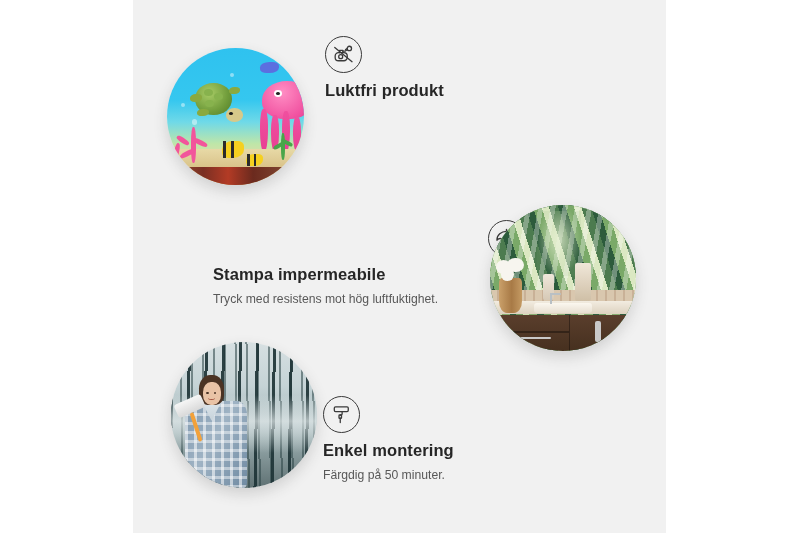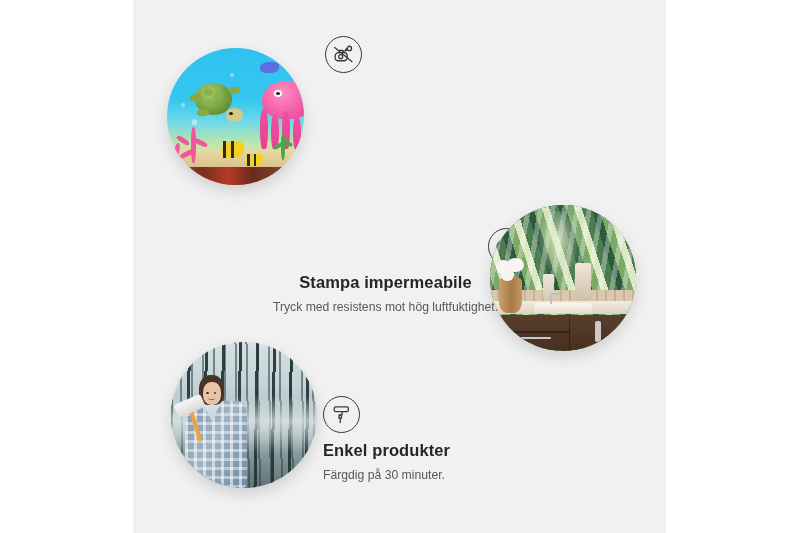--- a/index.html
+++ b/index.html
@@ -139,21 +139,21 @@
   .f-title{
     font-size:16.5px;font-weight:700;color:#262626;line-height:1.2;margin:8px 0 5px;
     letter-spacing:.1px;
   }
   .f-body{font-size:12.2px;color:#585858;line-height:1.48;}
 
   
   #f1{left:192px;top:36px;width:300px;text-align:left;}
   #f1 .ico{margin-left:0;}
   
-  #f2{left:80px;top:228px;width:345px;text-align:center;}
+  #f2{left:80px;top:220px;width:345px;}
   #f2 .ico{margin:0 auto 0 auto;transform:translateX(121px);}
   
   #f3{left:190px;top:396px;width:300px;text-align:left;}
 </style>
 </head>
 <body>
 
 <div class="stage">
   <div class="canvas">
 
@@ -215,20 +215,21 @@
         <svg width="25" height="25" viewBox="0 0 24 24" fill="none" stroke="#3a3a3a" stroke-width="1.25" stroke-linecap="round" stroke-linejoin="round">
           <path d="M7.2 10.2h5.2a3.2 3.2 0 0 1 3.2 3.2v1.4a3.2 3.2 0 0 1-3.2 3.2H7.2A3.2 3.2 0 0 1 4 14.8v-1.4a3.2 3.2 0 0 1 3.2-3.2Z"></path>
           <path d="M8.2 10.2V8.1h3.2v2.1"></path>
           <path d="M11.4 8.7h2.4l2-1.5"></path>
           <circle cx="17.6" cy="6.2" r="2.1"></circle>
           <path d="M13.9 7.2l1.6-.9"></path>
           <circle cx="9.3" cy="14.1" r="1.9"></circle>
           <path d="M3.6 5.3 20.2 18.9"></path>
         </svg>
       </div>
+      <div class="f-title">Luktfri produkt</div>
     </div>
 
     <div class="feature" id="f2">
       <div class="ico">
         <svg width="25" height="25" viewBox="0 0 24 24" fill="none" stroke="#3a3a3a" stroke-width="1.25" stroke-linecap="round" stroke-linejoin="round">
           <path d="M2.8 13.6c0-5 4.1-8.4 9.2-8.4s9.2 3.4 9.2 8.4c0 0-1.6-1.6-3.1-1.6s-3 1.6-3 1.6-1.5-1.6-3.1-1.6-3.1 1.6-3.1 1.6-1.5-1.6-3-1.6-3.1 1.6-3.1 1.6Z"></path>
           <path d="M12 5.2V3.3"></path>
           <path d="M12 13.6v4.2a1.6 1.6 0 0 1-3.2 0"></path>
         </svg>
       </div>
@@ -281,18 +282,18 @@
 
     <div class="feature" id="f3">
       <div class="ico">
         <svg width="25" height="25" viewBox="0 0 24 24" fill="none" stroke="#3a3a3a" stroke-width="1.25" stroke-linecap="round" stroke-linejoin="round">
           <rect x="5.1" y="4.6" width="13.4" height="4.6" rx="1.2"></rect>
           <path d="M12.6 9.2v2.2a1.1 1.1 0 0 1-1.1 1.1h-.6"></path>
           <rect x="9.6" y="12.5" width="2.4" height="3.1" rx=".6"></rect>
           <path d="M10.8 15.6v4.1"></path>
         </svg>
       </div>
-      <div class="f-title">Enkel produkter</div>
-      <div class="f-body">Färgdig på 30 minuter.</div>
+      <div class="f-title">Enkel montering</div>
+      <div class="f-body">Färgdig på 50 minuter.</div>
     </div>
 
   </div>
 </div>
 
 </body></html>

